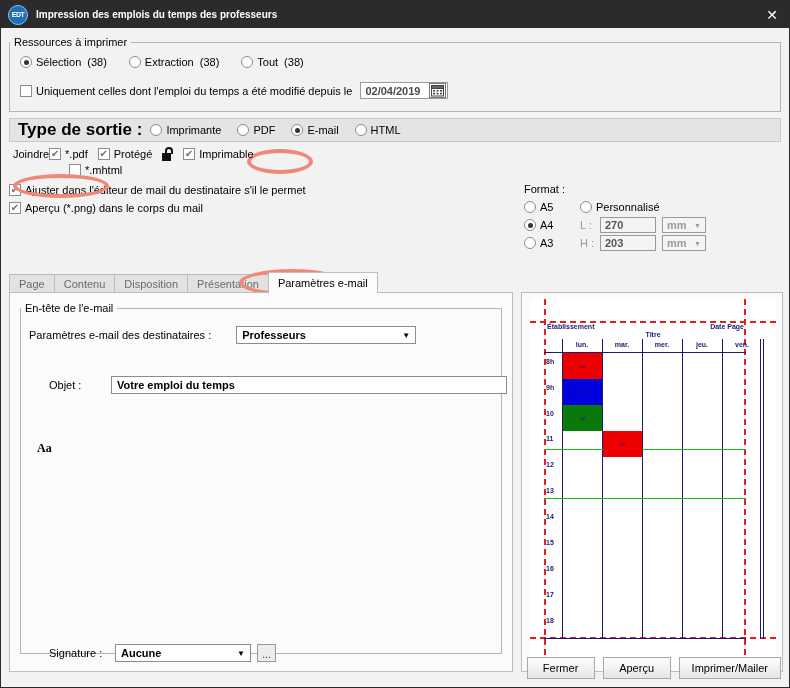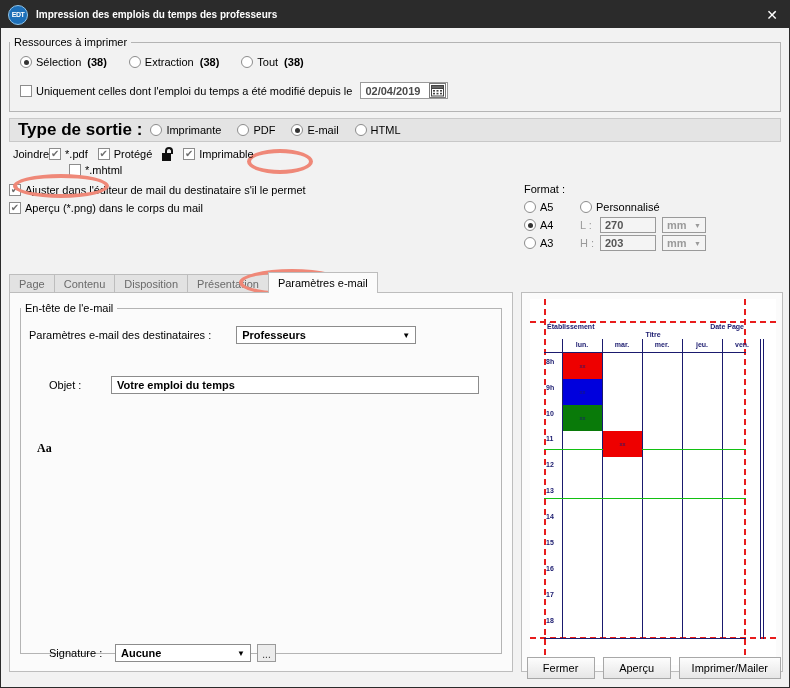--- a/index.html
+++ b/index.html
@@ -52,21 +52,21 @@
   }
   .radio.on::after{content:"";width:5px;height:5px;border-radius:50%;background:#333;}
   .cb{
     width:12px;height:12px;border:1px solid #8c8c8c;background:#fff;
     display:inline-flex;align-items:center;justify-content:center;
     box-sizing:border-box;vertical-align:middle;flex:0 0 auto;cursor:pointer;
     font-size:10px;line-height:1;color:#5a5a5a;
   }
   .cb.on::after{content:"\2714";font-size:10px;color:#6e6e6e;}
   .lbl{margin-left:4px;white-space:nowrap;}
-  .count{margin-left:6px;margin-right:22px;font-weight:bold;}
+  .count{margin-left:6px;margin-right:22px;}
   .date-box{
     margin-left:8px;width:88px;height:17px;border:1px solid #9a9a9a;background:#fff;
     display:flex;align-items:center;box-sizing:border-box;
   }
   .date-val{font-weight:bold;font-size:11px;color:#4a4a4a;padding-left:4px;flex:1 1 auto;}
   .cal-ic{
     width:17px;height:15px;margin-right:1px;border:1px solid #7a7a7a;background:#fff;
     display:flex;align-items:flex-start;justify-content:center;box-sizing:border-box;cursor:pointer;
     overflow:hidden;
   }
@@ -354,21 +354,21 @@
         <div class="frow" style="left:8px;top:12px;gap:16px;">
           <span>Paramètres e-mail des destinataires :</span>
           <span class="sel" style="width:180px;margin-left:9px;">
             <span>Professeurs</span>
             <span class="arr">▼</span>
           </span>
         </div>
 
         <div class="frow" style="left:28px;top:62px;">
           <span style="width:62px;">Objet :</span>
-          <span class="txt" style="width:368px;">Votre emploi du temps</span>
+          <span class="txt" style="width:396px;">Votre emploi du temps</span>
         </div>
 
 
         <div class="aa">Aa</div>
 
         <div class="frow" style="left:28px;top:330px;">
           <span style="width:66px;">Signature :</span>
           <span class="sel" style="width:136px;">
             <span>Aucune</span>
             <span class="arr">▼</span>

